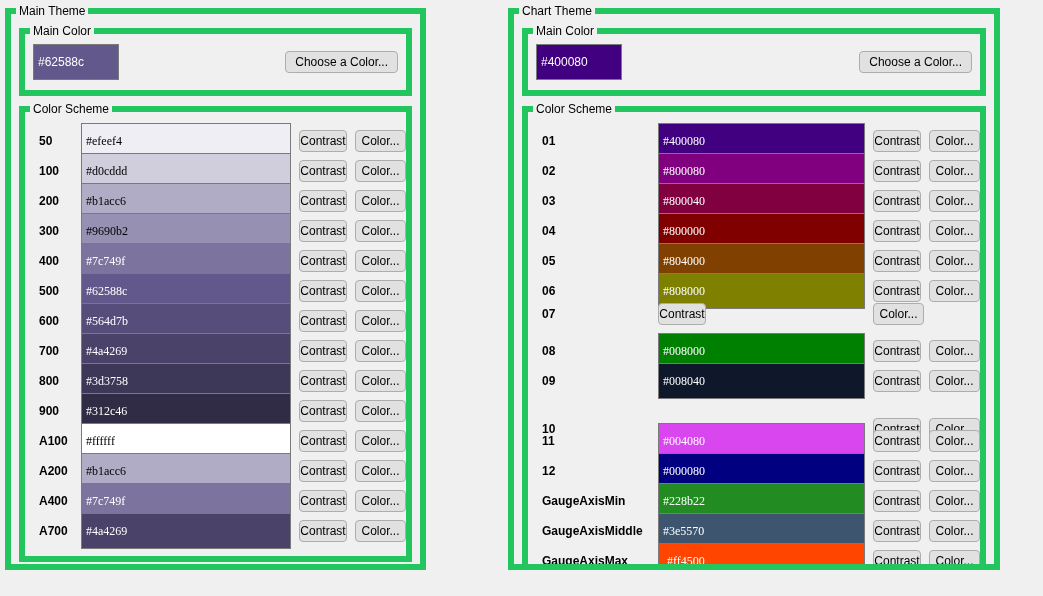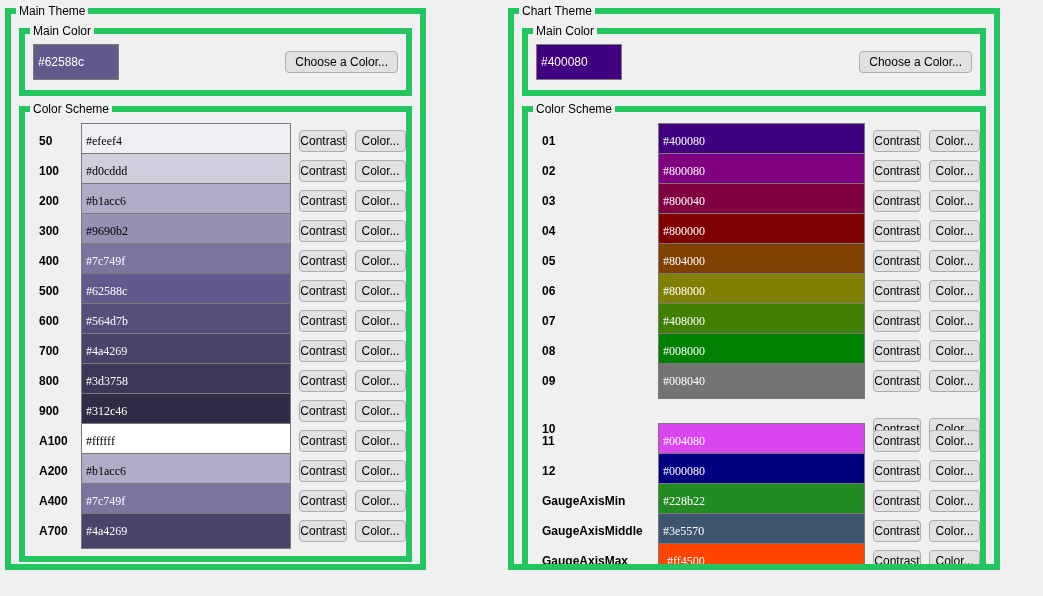--- a/index.html
+++ b/index.html
@@ -291,39 +291,36 @@
     <span class="row-label">06</span>
     <div class="swatch" style="background-color: rgb(128, 128, 0); color: rgb(255, 255, 255);">
       <span class="swatch-text">#808000</span>
     </div>
     <button class="contrast-btn">Contrast</button>
     <button class="color-btn">Color...</button>
   </div>
 
   <div class="scheme-row">
     <span class="row-label">07</span>
-    <div class="swatch" style="background-color: rgb(64, 128, 0); color: rgb(255, 255, 255);">
-      <span class="swatch-text">#408000</span>
-    </div>
     <button class="contrast-btn">Contrast</button>
     <button class="color-btn">Color...</button>
   </div>
 
   <div class="scheme-row">
     <span class="row-label">08</span>
     <div class="swatch" style="background-color: rgb(0, 128, 0); color: rgb(255, 255, 255);">
       <span class="swatch-text">#008000</span>
     </div>
     <button class="contrast-btn">Contrast</button>
     <button class="color-btn">Color...</button>
   </div>
 
   <div class="scheme-row">
     <span class="row-label">09</span>
-    <div class="swatch" style="background-color: #737373; color: rgb(255, 255, 255);">
+    <div class="swatch" style="background-color: #0f172a; color: rgb(255, 255, 255);">
       <span class="swatch-text">#008040</span>
     </div>
     <button class="contrast-btn">Contrast</button>
     <button class="color-btn">Color...</button>
   </div>
 
   <div class="scheme-row">
     <span class="row-label">10</span>
     <div class="swatch" style="background-color: rgb(0, 128, 128); color: rgb(255, 255, 255); margin-top: 35px;">
       <span class="swatch-text">#008080</span>

